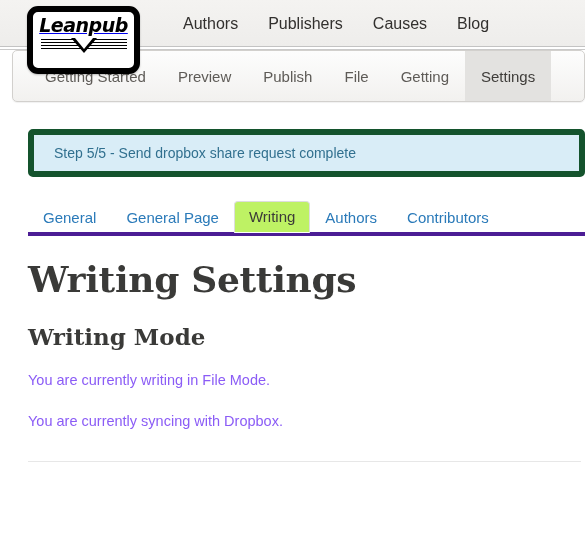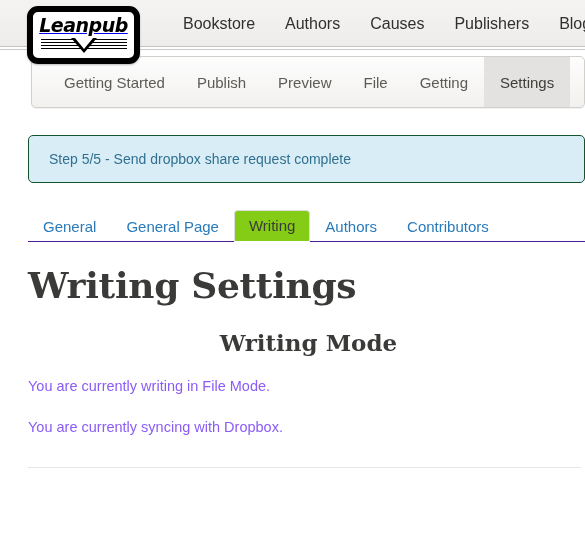--- a/index.html
+++ b/index.html
@@ -38,21 +38,21 @@
     display: flex;
     align-items: center;
   }
 
   
   .logo-block {
     position: absolute;
     left: 27px;
     top: 6px;
     width: 113px;
-    height: 58px;
+    height: 68px;
     background: #ffffff;
     border: 6px solid #000000;
     border-radius: 11px;
     box-sizing: border-box;
     display: flex;
     flex-direction: column;
     align-items: center;
     justify-content: flex-start;
     padding-top: 4px;
     z-index: 30;
@@ -122,22 +122,22 @@
     text-decoration: none;
     font-size: 16px;
     padding: 0 15px;
     white-space: nowrap;
     line-height: 47px;
   }
 
   
   .subnav-wrap {
     position: relative;
-    margin-top: 9px;
-    padding-left: 31px;
+    margin-top: 3px;
+    padding-left: 12px;
     padding-right: 0px;
   }
   .subnav {
     position: relative;
     height: 52px;
     background: linear-gradient(to bottom, #fdfdfd 0%, #f2f1ef 100%);
     border: 1px solid #d2d0cd;
     border-radius: 5px;
     box-sizing: border-box;
     display: flex;
@@ -158,60 +158,60 @@
   .subnav a.active {
     background: #e3e2e0;
     color: #3f3d3a;
   }
 
   
   .alert {
     margin: 27px 0 0 28px;
     margin-right: 0;
     background: #d9edf7;
-    border: 1px solid #14532d;
+    border: 6px solid #14532d;
     border-radius: 5px;
     color: #31708f;
     font-size: 14px;
     padding: 16px 20px;
     box-sizing: border-box;
     height: 48px;
     display: flex;
     align-items: center;
   }
 
   
   .tabs-wrap {
     margin-top: 26px;
     padding-left: 28px;
     position: relative;
   }
   .tabs {
     display: flex;
     align-items: flex-end;
-    border-bottom: 1px solid #4c1d95;
+    border-bottom: 4px solid #4c1d95;
     height: 33px;
     box-sizing: border-box;
   }
   .tabs a {
     font-size: 15px;
     color: #2a7ab9;
     text-decoration: none;
     padding: 7px 14px 8px 14px;
     line-height: 1;
     white-space: nowrap;
     border: 1px solid transparent;
     border-bottom: none;
     box-sizing: border-box;
     margin-bottom: -1px;
     border-radius: 4px 4px 0 0;
   }
   .tabs a.active {
     color: #3b3a38;
-    background: #84cc16;
+    background: #bef264;
     border-color: #dddddd;
     border-bottom: 1px solid #ffffff;
     text-align: center;
   }
 
   
   .content {
     padding-left: 28px;
     padding-right: 4px;
   }
@@ -222,23 +222,22 @@
     color: #3a3a38;
     margin: 24px 0 0 0;
     line-height: 1.1;
     letter-spacing: -0.3px;
   }
   h2.section-title {
     font-family: "DejaVu Serif", serif;
     font-weight: bold;
     font-size: 23px;
     color: #3a3a38;
-    margin: 24px 0 0 8px;
+    margin: 24px 0 0 0;
     line-height: 1.15;
-    text-align: center;
   }
   p.body-text {
     font-size: 14.5px;
     color: #8b5cf6;
     margin: 20px 0 0 0;
     line-height: 1.45;
   }
   hr.rule {
     border: none;
     border-top: 1px solid #e7e7e7;
@@ -257,36 +256,35 @@
         <span class="ln"></span>
           <span class="ln"></span>
           <span class="ln"></span>
           <span class="ln"></span>
         <span class="vtx"></span>
           <span class="vtx-in"></span>
       </span>
     </a>
 
     <nav class="top-nav">
-      <a href="#">Bookstore</a>
       <a href="#">Authors</a>
+      <a href="#">Publishers</a>
       <a href="#">Causes</a>
-      <a href="#">Publishers</a>
       <a href="#">Blog</a>
 
     </nav>
 
   </div>
 </div>
 
 <div class="subnav-wrap">
   <div class="subnav">
     <a href="#">Getting Started</a>
+    <a href="#">Preview</a>
     <a href="#">Publish</a>
-    <a href="#">Preview</a>
     <a href="#">File</a>
     <a href="#">Getting</a>
     <a href="#" class="active">Settings</a>
 
   </div>
 </div>
 
 <div class="alert">
   <span>Step 5/5 - Send dropbox share request complete</span>
 </div>

